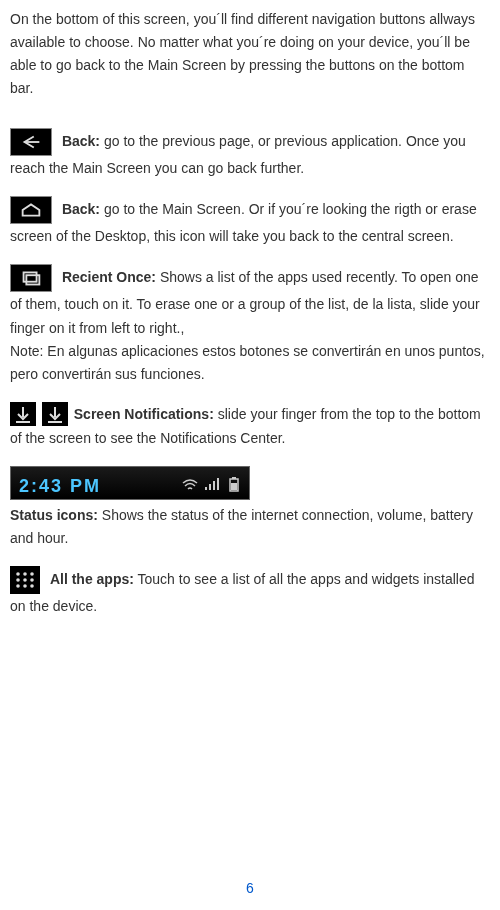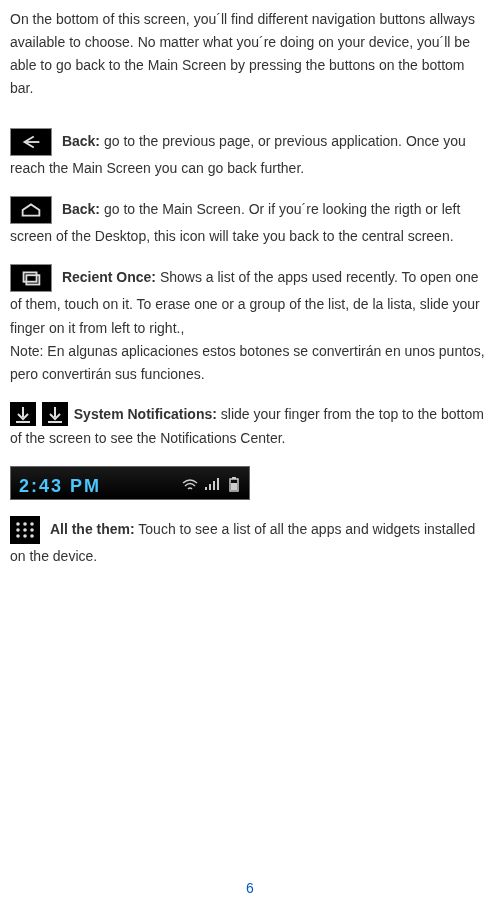--- a/index.html
+++ b/index.html
@@ -93,21 +93,21 @@
   </span>
 </div>
 
 <div class="section">
   <span class="icon-box">
     <svg viewBox="0 0 42 28">
         <path d="M12 20 L12 14 L21 8 L30 14 L30 20 Z" fill="none" stroke="#ddd" stroke-width="2"></path>
       </svg>
   </span>
   <span class="noline">
-    <span class="inline-title">Back:</span><span> go to the Main Screen. Or if you´re looking the rigth or left screen of the Desktop, this icon will take you back to the central screen.</span>
+    <span class="inline-title">Back:</span><span> go to the Main Screen. Or if you´re looking the rigth or erase screen of the Desktop, this icon will take you back to the central screen.</span>
   </span>
 </div>
 
 <div class="section">
   <div>
     <span class="icon-box">
       <svg viewBox="0 0 42 28">
           <rect x="13" y="8" width="14" height="10" fill="none" stroke="#ddd" stroke-width="2"></rect>
           <rect x="16" y="11" width="14" height="10" fill="none" stroke="#ddd" stroke-width="2"></rect>
         </svg>
@@ -126,55 +126,58 @@
         <line x1="6" y1="20" x2="20" y2="20" stroke="#ddd" stroke-width="2"></line>
       </svg>
   </span>
   <span class="icon-small">
     <svg viewBox="0 0 26 24">
         <path d="M13 5 L13 15 M8 12 L13 17 L18 12" fill="none" stroke="#ddd" stroke-width="2"></path>
         <line x1="6" y1="20" x2="20" y2="20" stroke="#ddd" stroke-width="2"></line>
       </svg>
   </span>
   <span class="noline">
-    <span class="inline-title">System Notifications:</span><span> slide your finger from the top to the bottom of the screen to see the Notifications Center.</span>
+    <span class="inline-title">Screen Notifications:</span><span> slide your finger from the top to the bottom of the screen to see the Notifications Center.</span>
   </span>
 </div>
 
 <div class="section">
   <div class="status-bar-img">
     <span class="clock">2:43  PM</span>
     <span class="ricons">
       <span class="ri"><svg viewBox="0 0 18 18">
             <path d="M2 8 Q9 2 16 8 M4 11 Q9 6 14 11 M7 14 Q9 12 11 14" fill="none" stroke="#ccc" stroke-width="1.5"></path>
           </svg></span>
       <span class="ri"><svg viewBox="0 0 18 18">
             <path d="M3 15 L3 12 M7 15 L7 9 M11 15 L11 6 M15 15 L15 3" stroke="#ccc" stroke-width="2"></path>
           </svg></span>
       <span class="ri"><svg viewBox="0 0 18 18">
             <rect x="5" y="4" width="8" height="12" fill="none" stroke="#ccc" stroke-width="1.5"></rect>
             <rect x="7" y="2" width="4" height="2" fill="#ccc"></rect>
             <rect x="6" y="8" width="6" height="7" fill="#ccc"></rect>
           </svg></span>
     </span>
   </div>
+  <div>
+    <span class="inline-title">Status icons:</span><span> Shows the status of the internet connection, volume, battery and hour.</span>
+  </div>
 </div>
 
 <div class="section">
   <span class="apps-icon">
     <svg viewBox="0 0 30 28">
       <circle cx="8" cy="8" r="1.8" fill="#ddd"></circle>
         <circle cx="15" cy="8" r="1.8" fill="#ddd"></circle>
         <circle cx="22" cy="8" r="1.8" fill="#ddd"></circle>
       <circle cx="8" cy="14" r="1.8" fill="#ddd"></circle>
         <circle cx="15" cy="14" r="1.8" fill="#ddd"></circle>
         <circle cx="22" cy="14" r="1.8" fill="#ddd"></circle>
       <circle cx="8" cy="20" r="1.8" fill="#ddd"></circle>
         <circle cx="15" cy="20" r="1.8" fill="#ddd"></circle>
         <circle cx="22" cy="20" r="1.8" fill="#ddd"></circle>
     </svg>
   </span>
   <span class="noline">
-    <span class="inline-title">All the them:</span><span> Touch to see a list of all the apps and widgets installed on the device.</span>
+    <span class="inline-title">All the apps:</span><span> Touch to see a list of all the apps and widgets installed on the device.</span>
   </span>
 </div>
 
 <div class="page-num">6</div>
 
 </body></html>

